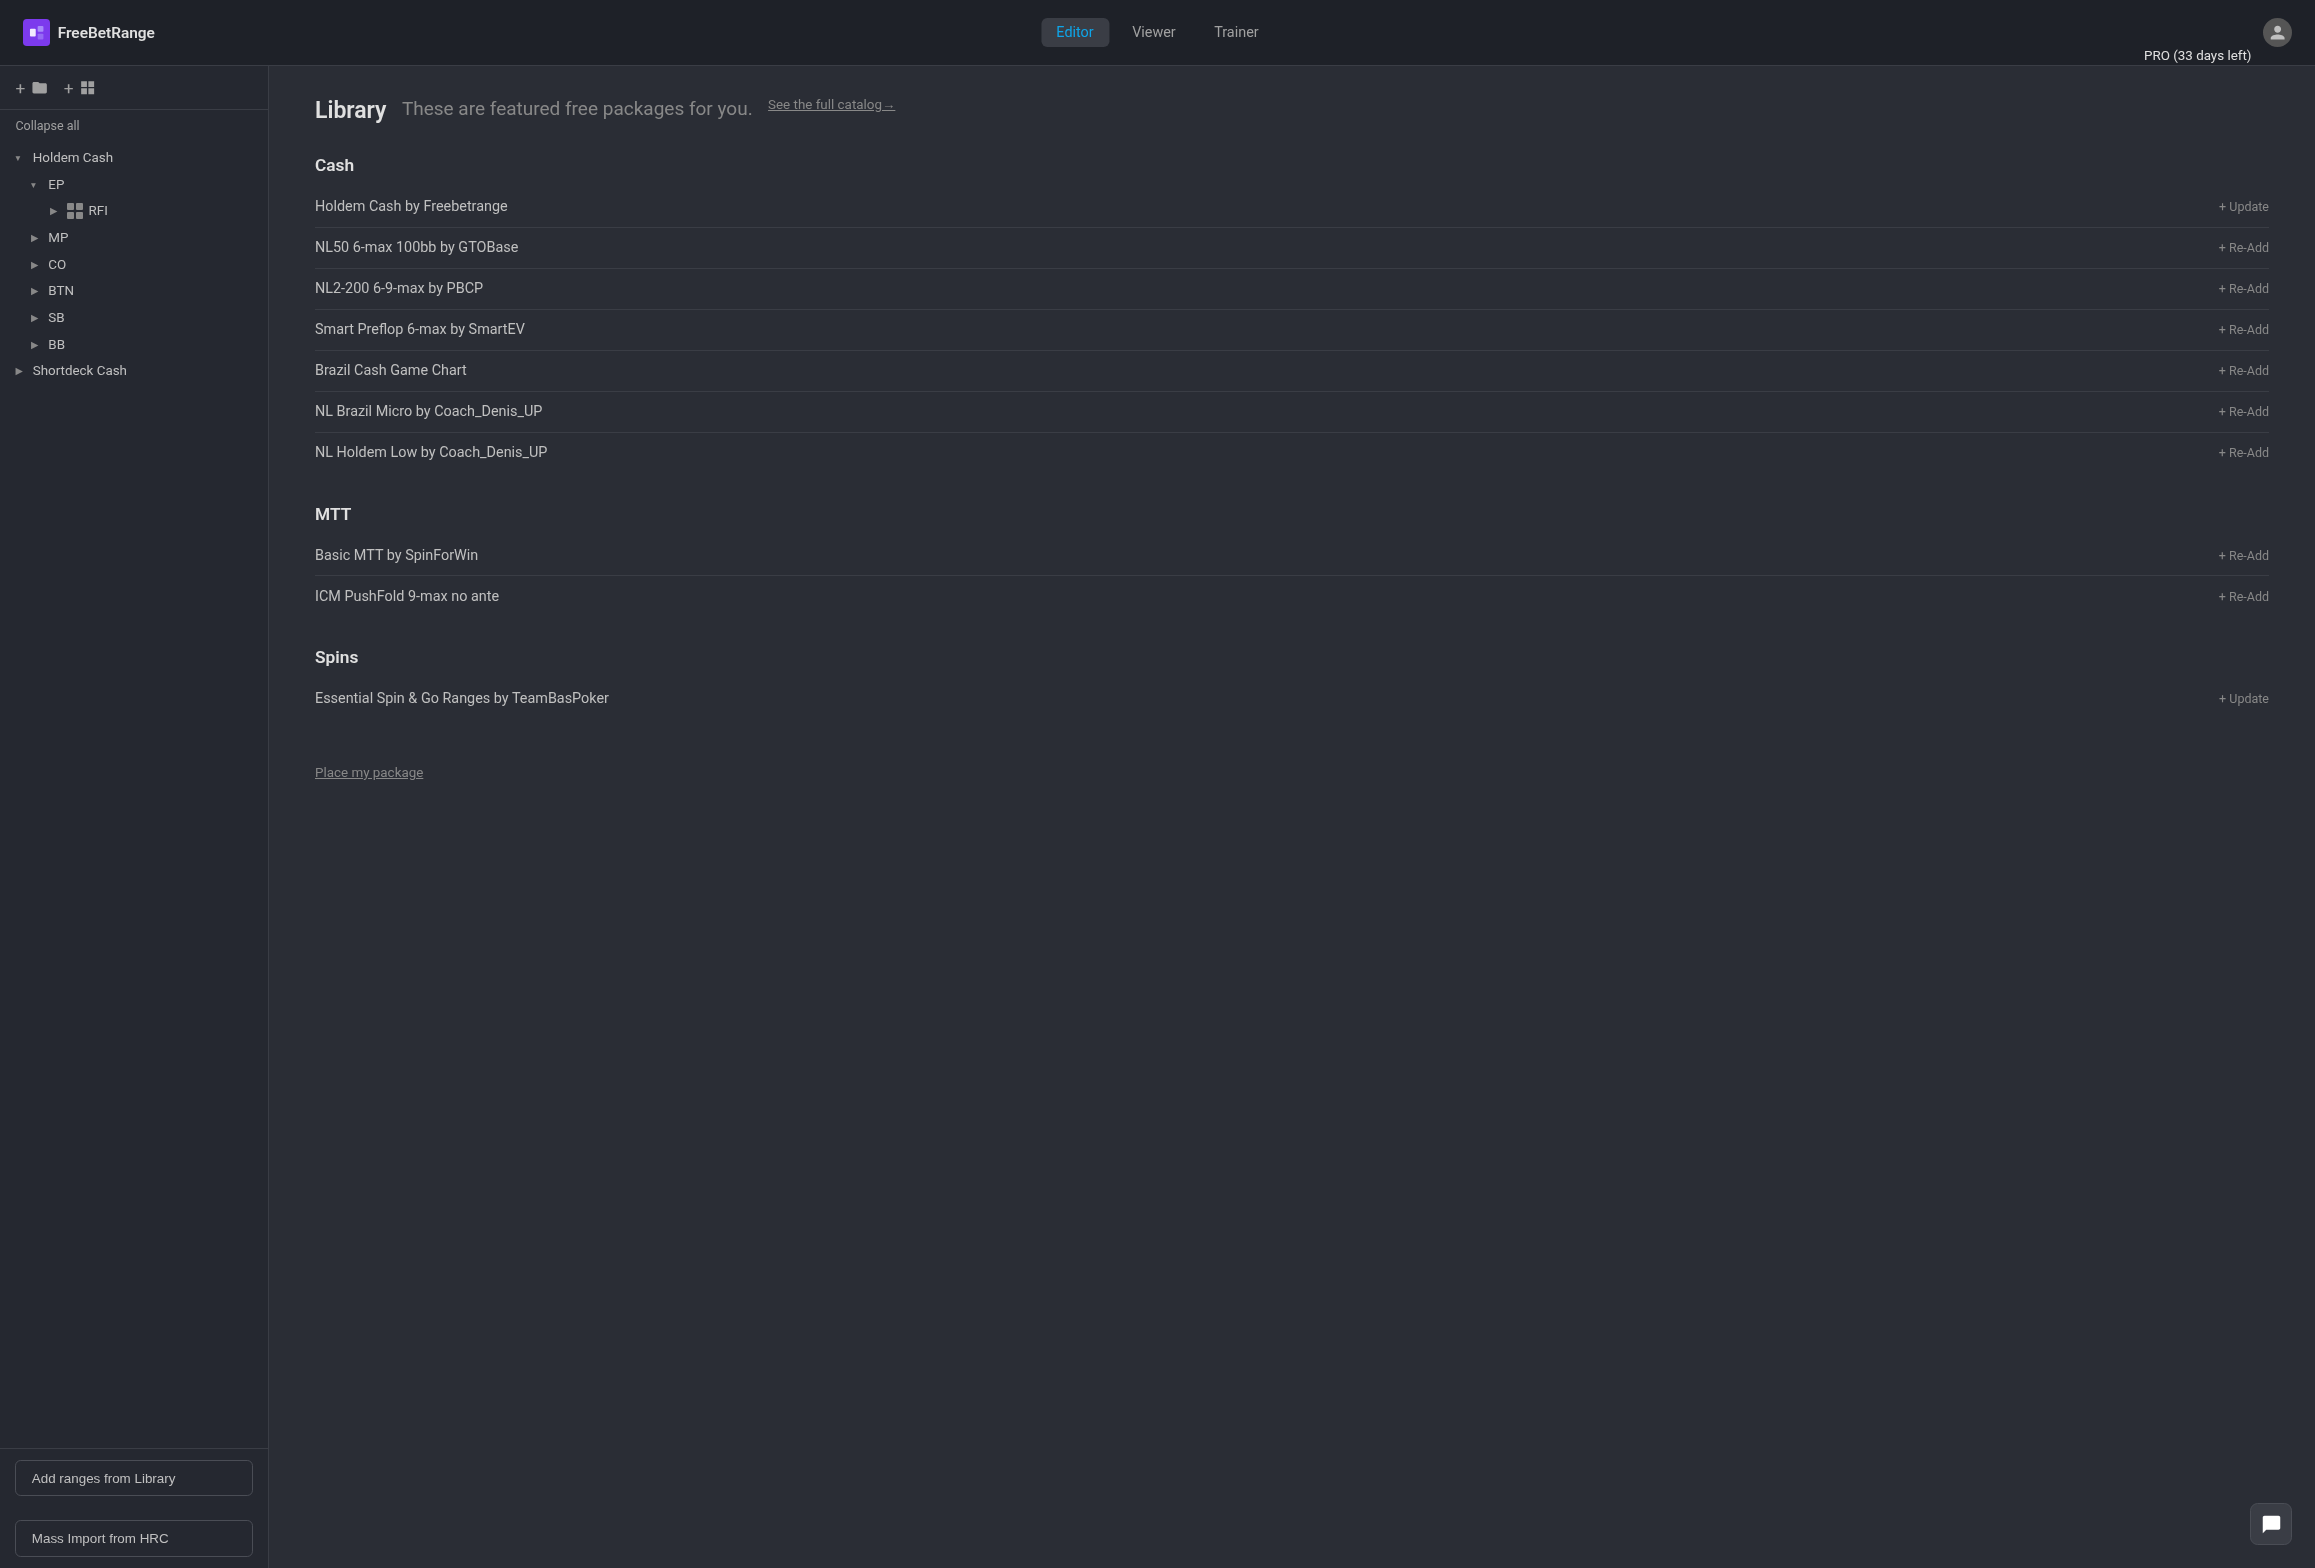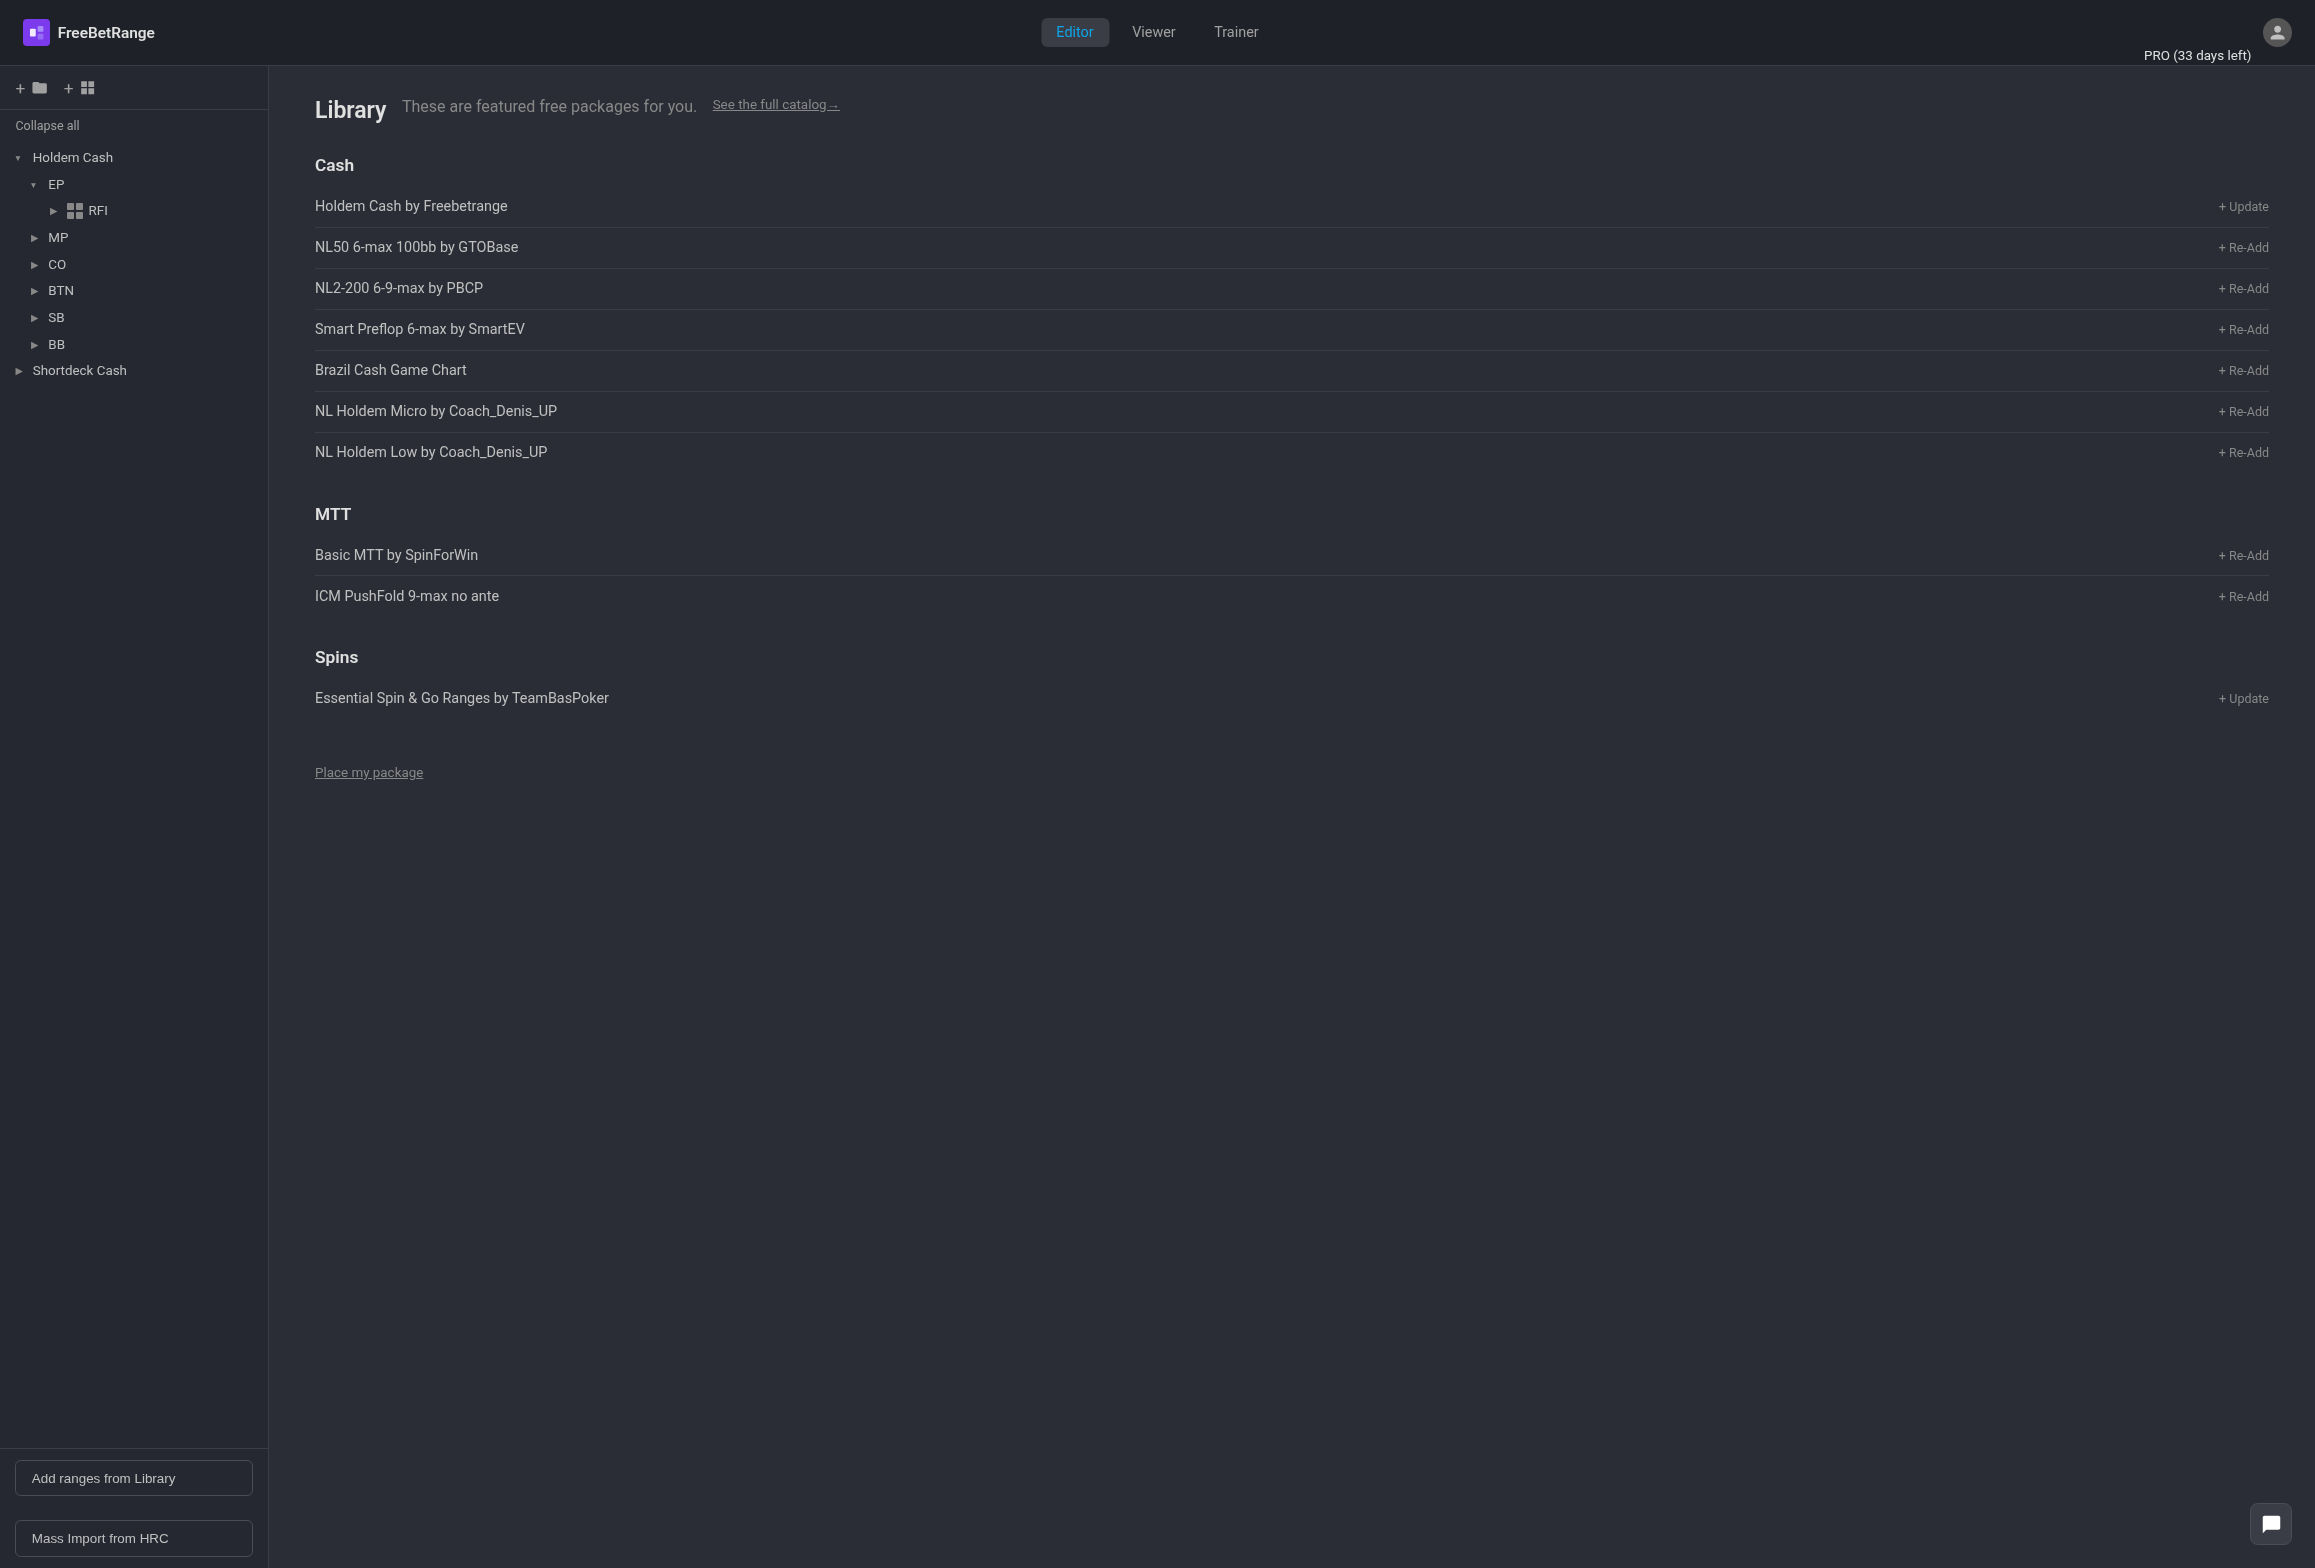--- a/index.html
+++ b/index.html
@@ -199,21 +199,21 @@
       align-items: flex-start;
       gap: 15.4px;
       margin-bottom: 31px;
     }
     .library-title {
       font-size: 23px;
       font-weight: 600;
       color: #e0e0e0;
     }
     .library-subtitle {
-      font-size: 16px;
+      font-size: 19px;
       color: #888;
     }
     .library-link {
       color: #888;
       text-decoration: underline;
       cursor: pointer;
       font-size: 13.4px;
     }
 
     .section {
@@ -408,21 +408,21 @@
       </div>
       <div class="package-row">
         <span class="package-name">Smart Preflop 6-max by SmartEV</span>
         <span class="package-action">+ Re-Add</span>
       </div>
       <div class="package-row">
         <span class="package-name">Brazil Cash Game Chart</span>
         <span class="package-action">+ Re-Add</span>
       </div>
       <div class="package-row">
-        <span class="package-name">NL Holdem Micro by Coach_Denis_UP</span>
+        <span class="package-name">NL Brazil Micro by Coach_Denis_UP</span>
         <span class="package-action">+ Re-Add</span>
       </div>
       <div class="package-row">
         <span class="package-name">NL Holdem Low by Coach_Denis_UP</span>
         <span class="package-action">+ Re-Add</span>
       </div>
     </div>
 
     
     <div class="section">

